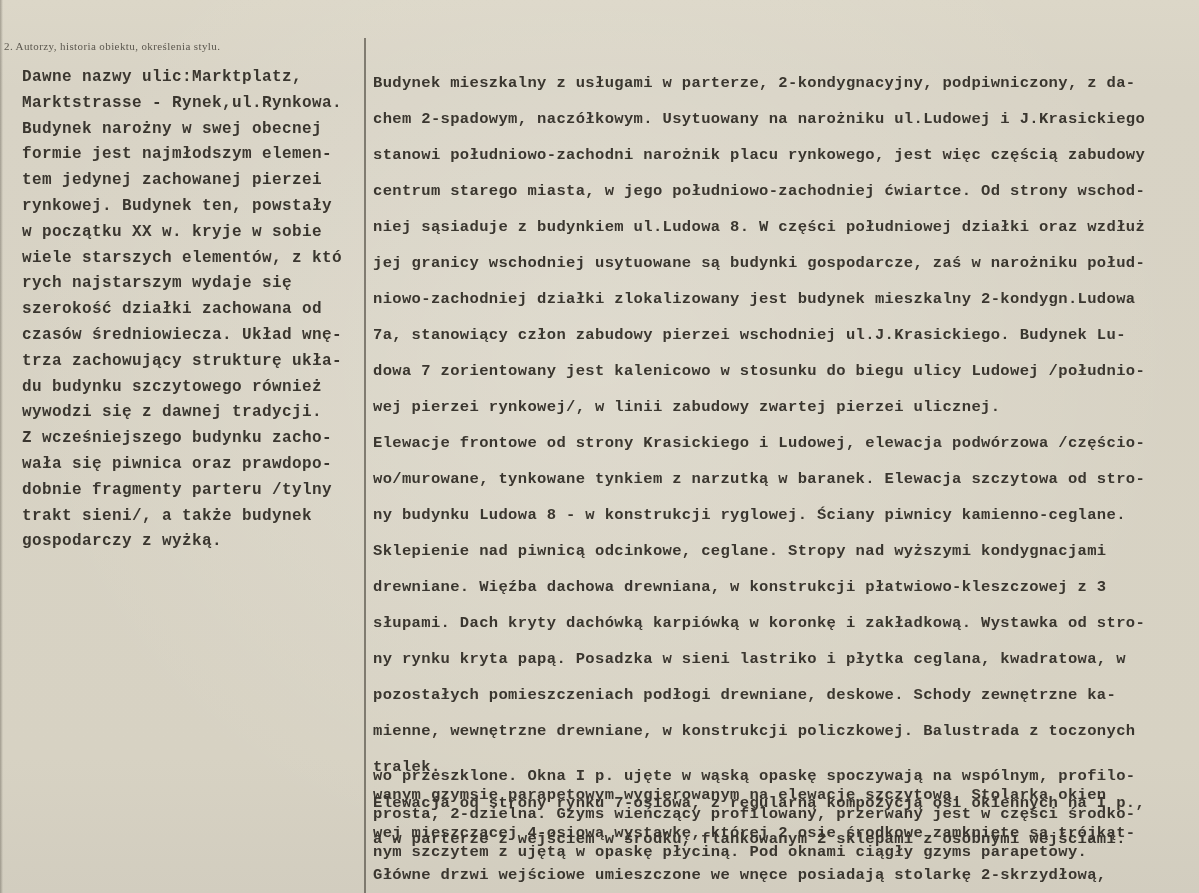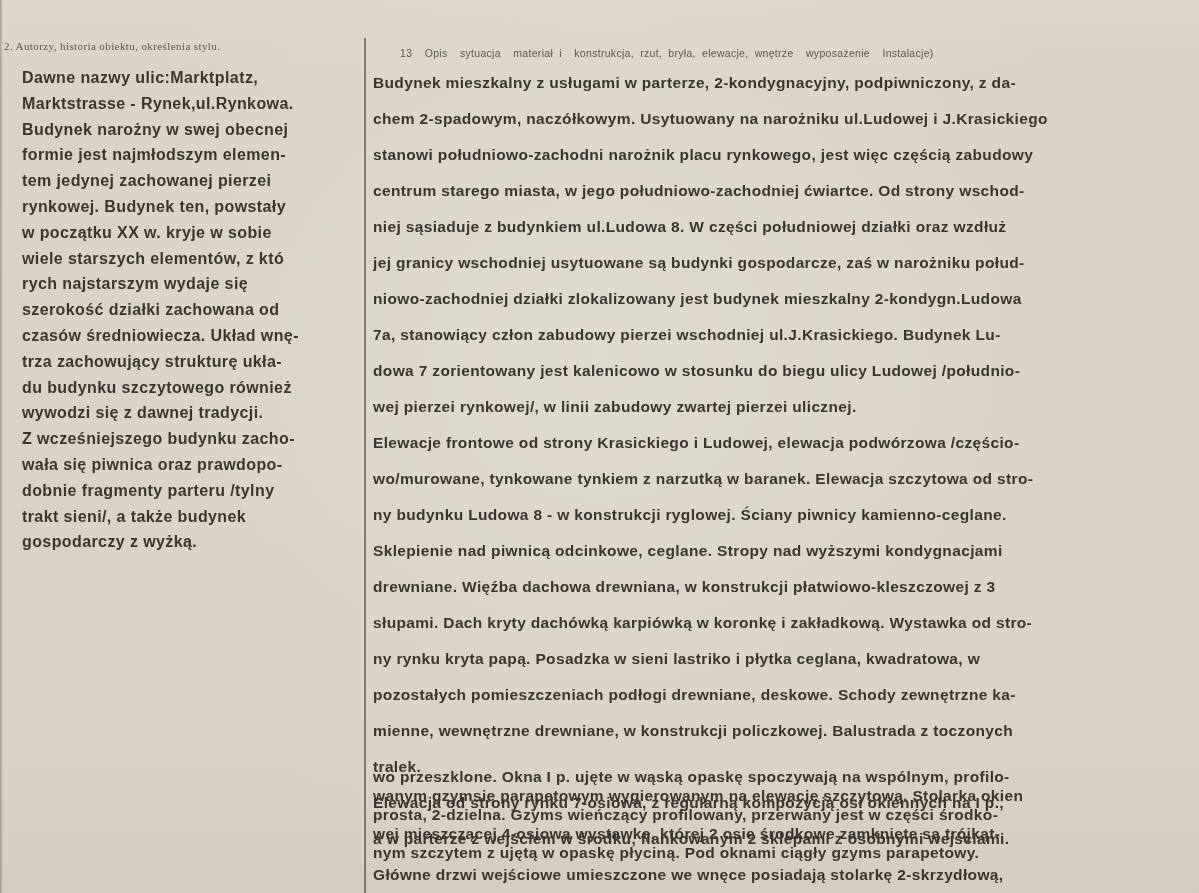--- a/index.html
+++ b/index.html
@@ -52,21 +52,21 @@
   }
   .right-header {
     left: 400px;
     top: 47px;
     font-size: 10.5px;
     letter-spacing: 0.3px;
     word-spacing: 3px;
   }
   .typed {
     position: absolute;
-    font-family: Liberation Sans, sans-serif;
+    font-family: Liberation Mono, monospace;
     font-weight: bold;
     color: #3a362f;
     white-space: pre-wrap;
   }
   .left-text {
     left: 22px;
     top: 65px;
     width: 346px;
     font-size: 16px;
     line-height: 25.8px;
@@ -111,21 +111,20 @@
 czasów średniowiecza. Układ wnę-
 trza zachowujący strukturę ukła-
 du budynku szczytowego również
 wywodzi się z dawnej tradycji.
 Z wcześniejszego budynku zacho-
 wała się piwnica oraz prawdopo-
 dobnie fragmenty parteru /tylny
 trakt sieni/, a także budynek
 gospodarczy z wyżką.</div>
 
-  <div class="field-header right-header">13  Opis  sytuacja  materiał i  konstrukcja, rzut, bryła, elewacje, wnętrze  wyposażenie  Instalacje)</div>
 
   <div class="typed right-text">Budynek mieszkalny z usługami w parterze, 2-kondygnacyjny, podpiwniczony, z da-
 chem 2-spadowym, naczółkowym. Usytuowany na narożniku ul.Ludowej i J.Krasickiego
 stanowi południowo-zachodni narożnik placu rynkowego, jest więc częścią zabudowy
 centrum starego miasta, w jego południowo-zachodniej ćwiartce. Od strony wschod-
 niej sąsiaduje z budynkiem ul.Ludowa 8. W części południowej działki oraz wzdłuż
 jej granicy wschodniej usytuowane są budynki gospodarcze, zaś w narożniku połud-
 niowo-zachodniej działki zlokalizowany jest budynek mieszkalny 2-kondygn.Ludowa
 7a, stanowiący człon zabudowy pierzei wschodniej ul.J.Krasickiego. Budynek Lu-
 dowa 7 zorientowany jest kalenicowo w stosunku do biegu ulicy Ludowej /południo-

